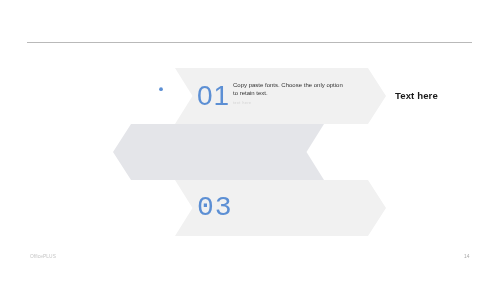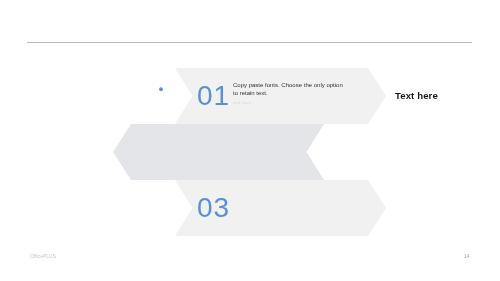--- a/index.html
+++ b/index.html
@@ -32,17 +32,17 @@
   <div class="num" style="left:197px;top:82px;color:#5c8fd4;">01</div>
   <div class="body-text" style="left:233px;top:81px;width:115px;">Copy paste fonts. Choose the only option to retain text.</div>
   <div class="sub-text" style="left:233px;top:102px;">text here</div>
   <div class="side-label" style="left:395px;top:91px;">Text here</div>
 
   <div class="band" style="left:113px;top:124px;width:211px;height:56px;background:#e4e5e9;
               clip-path:polygon(18px 0, 211px 0, 193.5px 28px, 211px 56px, 18px 56px, 0 28px);"></div>
 
   <div class="band" style="left:175px;top:180px;width:211px;height:56px;background:#f1f1f1;
               clip-path:polygon(0 0, 193px 0, 211px 28px, 193px 56px, 0 56px, 17.5px 28px);"></div>
-  <div class="num" style="left:197px;top:194px;color:#5c8fd4;">03</div>
+  <div class="num" style="left:197px;top:194px;color:#5c8fd4;font-family:Liberation Mono, monospace;">03</div>
 
   <div class="footer-brand">OfficePLUS</div>
   <div class="footer-page">14</div>
 </div>
 
 </body></html>

